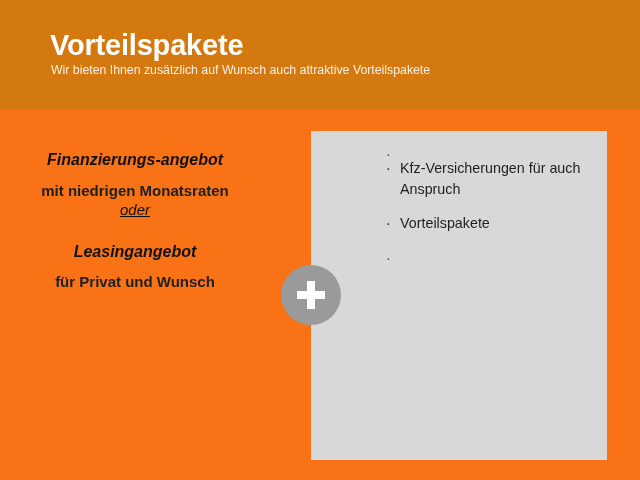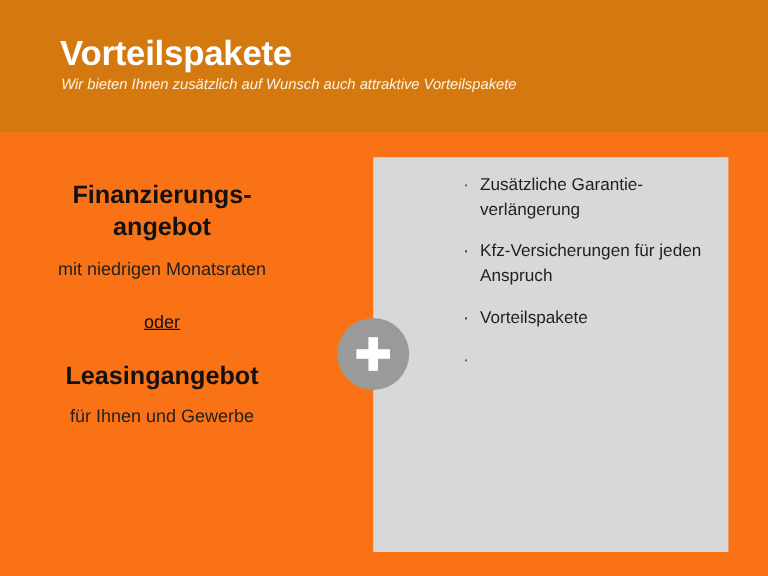--- a/index.html
+++ b/index.html
@@ -47,50 +47,50 @@
   }
   #header-subtitle {
     position: absolute;
     left: 51px;
     top: 63px;
     font-size: 12.3px;
     font-weight: normal;
     color: #fbf0e3;
     line-height: 1.2;
     white-space: nowrap;
-    font-style: italic;
   }
 
   
   #left-column {
     position: absolute;
     left: 20px;
     top: 150px;
     width: 230px;
     text-align: center;
     color: #1a1a1a;
   }
   .offer-heading {
-    font-size: 21px;
+    font-size: 16px;
     font-weight: bold;
     line-height: 1.28;
     color: #111111;
+    font-style: italic;
   }
   .offer-sub {
     font-size: 15px;
-    font-weight: normal;
+    font-weight: bold;
     line-height: 1.3;
     color: #1f1f1f;
     margin-top: 11px;
   }
   #oder-text {
     font-size: 15px;
+    font-style: italic;
     text-decoration: underline;
     color: #111111;
-    margin-top: 26px;
     margin-bottom: 24px;
     display: block;
   }
   #leasing-block .offer-sub {
     margin-top: 10px;
   }
 
   
   #benefits-panel {
     position: absolute;
@@ -167,37 +167,36 @@
 
     <div id="financing-block">
       <div class="offer-heading">Finanzierungs-angebot</div>
       <div class="offer-sub">mit niedrigen Monatsraten</div>
     </div>
 
     <span id="oder-text">oder</span>
 
     <div id="leasing-block">
       <div class="offer-heading">Leasingangebot</div>
-      <div class="offer-sub">für Ihnen und Gewerbe</div>
+      <div class="offer-sub">für Privat und Wunsch</div>
     </div>
 
   </div>
 
   <div id="benefits-panel">
     <ul id="benefits-list">
       <li class="benefit-item">
         <span class="bullet-dot">·</span>
-        <span>Zusätzliche Garantie-verlängerung</span>
-      </li>
-      <li class="benefit-item">
-        <span class="bullet-dot">·</span>
-      </li>
-      <li class="benefit-item">
-        <span class="bullet-dot">·</span>
-        <span>Kfz-Versicherungen für jeden Anspruch</span>
+      </li>
+      <li class="benefit-item">
+        <span class="bullet-dot">·</span>
+      </li>
+      <li class="benefit-item">
+        <span class="bullet-dot">·</span>
+        <span>Kfz-Versicherungen für auch Anspruch</span>
       </li>
       <li class="benefit-item">
         <span class="bullet-dot">·</span>
       </li>
       <li class="benefit-item">
         <span class="bullet-dot">·</span>
         <span>Vorteilspakete</span>
       </li>
       <li class="benefit-item">
         <span class="bullet-dot">·</span>

